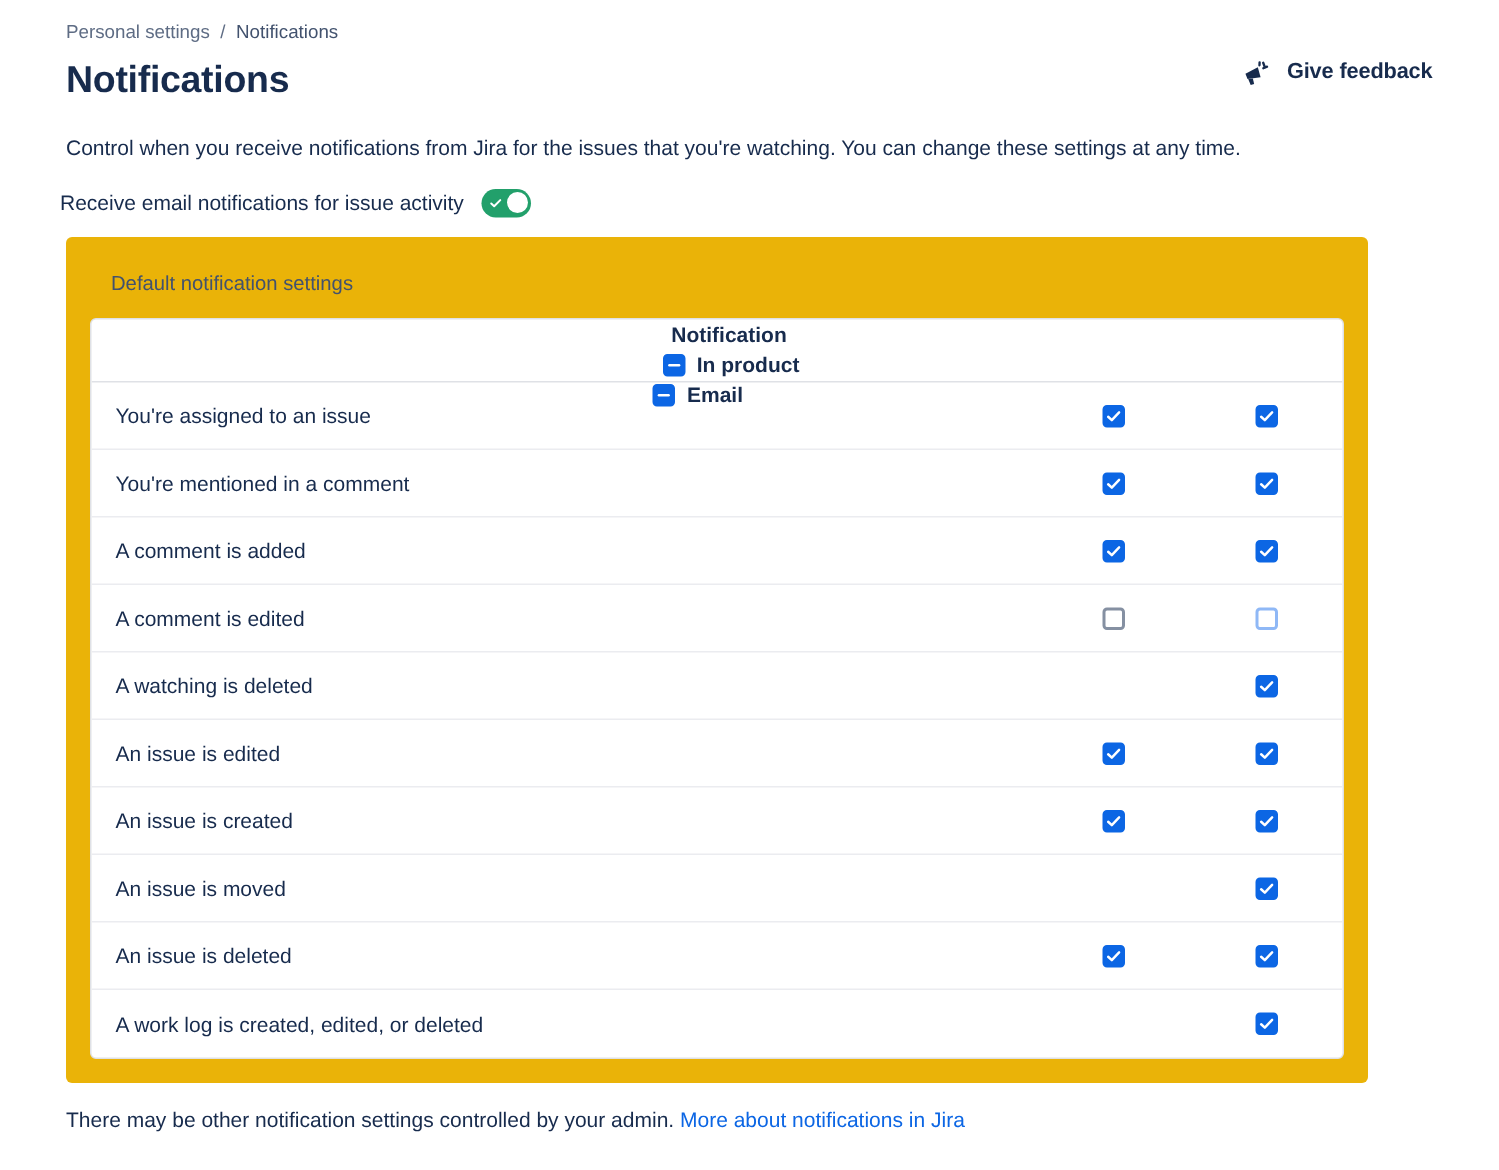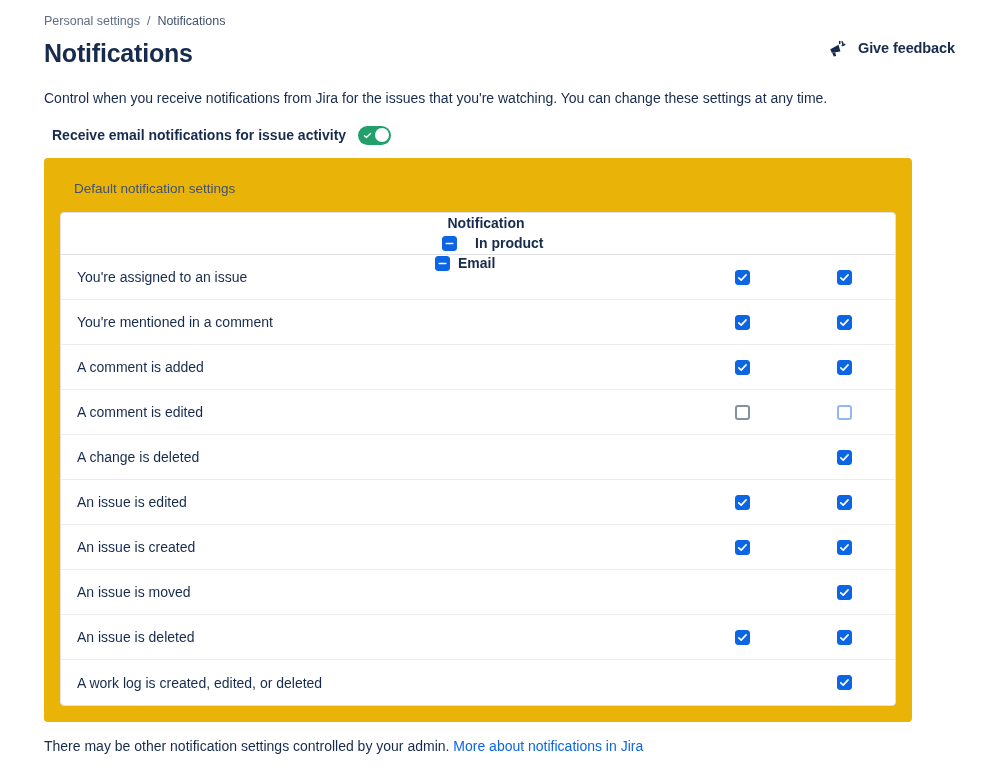--- a/index.html
+++ b/index.html
@@ -77,27 +77,26 @@
     left: 44px;
     top: 88px;
     font-size: 14px;
     line-height: 20px;
     color: #172B4D;
   }
 
   
   .toggle-row {
     position: absolute;
-    left: 52px;
+    left: 40px;
     top: 124px;
     display: flex;
     align-items: center;
     gap: 12px;
     height: 22px;
-    font-weight: bold;
   }
   .toggle-label {
     font-size: 14px;
     line-height: 20px;
     color: #172B4D;
   }
   .toggle {
     position: relative;
     width: 33px;
     height: 19px;
@@ -186,21 +185,21 @@
     align-items: center;
     gap: 8px;
   }
   .head-col-label {
     font-size: 14px;
     line-height: 20px;
     color: #172B4D;
     font-weight: 600;
     white-space: nowrap;
   }
-  .head-inproduct { width: 102px; justify-content: space-between; margin-left: 13px; }
+  .head-inproduct { width: 102px; justify-content: flex-start; margin-left: 13px; }
   .head-email { width: 102px; justify-content: flex-start; }
 
   
   .cb {
     width: 15px;
     height: 15px;
     border-radius: 3px;
     flex: none;
     display: block;
     cursor: pointer;
@@ -348,21 +347,21 @@
           <div class="trow">
             <div class="cell-name">A comment is edited</div>
             <div class="cell-col cell-inproduct">
               <span class="cb unchecked"></span>
             </div>
             <div class="cell-col cell-email">
               <span class="cb unchecked hover"></span>
             </div>
           </div>
           <div class="trow">
-            <div class="cell-name">A change is deleted</div>
+            <div class="cell-name">A watching is deleted</div>
             <div class="cell-col cell-inproduct">
               <span class="cb-empty"></span>
             </div>
             <div class="cell-col cell-email">
               <span class="cb checked">
                 <svg viewBox="0 0 16 16">
                   <path d="M3.4 8.4 L6.4 11.2 L12.4 4.8" stroke="#FFFFFF" stroke-width="2" fill="none" stroke-linecap="round" stroke-linejoin="round"></path>
                 </svg>
               </span>
             </div>

